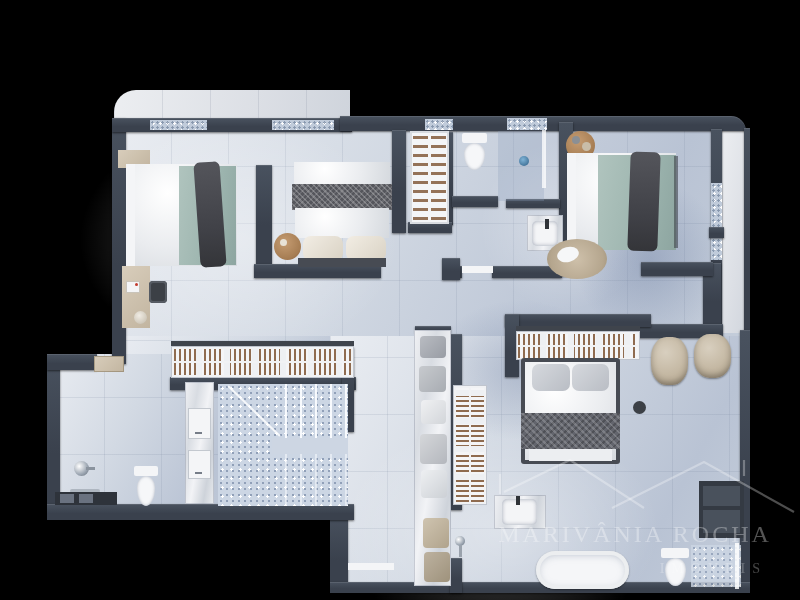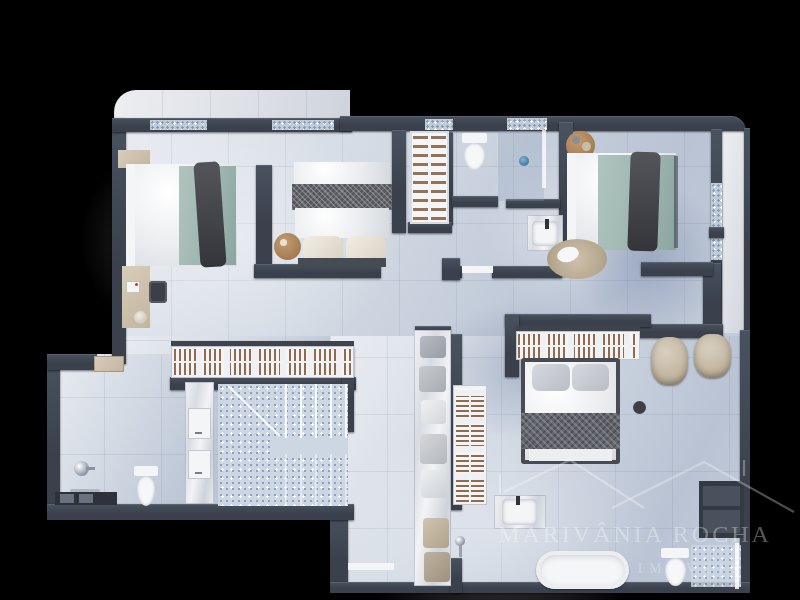--- a/index.html
+++ b/index.html
@@ -61,21 +61,21 @@
     background-image:repeating-linear-gradient(0deg, rgba(143,107,79,.95) 0 3px, transparent 3px 9px);}
   .treads{position:absolute;
     background-image:repeating-linear-gradient(90deg, transparent 0 13px, rgba(250,252,255,.95) 13px 15px);}
   .tub{position:absolute;background:#f5f6f8;border-radius:22px;
     box-shadow:inset 0 0 0 4px #eceef0, inset 0 2px 10px rgba(110,125,150,.6), 0 1px 2px rgba(0,0,0,.35);}
   .glow{position:absolute;background:radial-gradient(closest-side, rgba(255,255,255,.34), rgba(255,255,255,0));}
   .shadowb{position:absolute;background:radial-gradient(closest-side, rgba(88,108,148,.30), rgba(88,108,148,0));}
   .wm-brand{position:absolute;left:455px;top:521px;width:360px;text-align:center;
     font-family:"Liberation Serif",serif;font-size:24px;letter-spacing:3px;
     color:rgba(255,255,255,.33);white-space:nowrap;}
-  .wm-tag{position:absolute;left:525px;top:561px;width:220px;text-align:right;
+  .wm-tag{position:absolute;left:547px;top:561px;width:220px;text-align:right;
     font-family:"Liberation Serif",serif;font-size:14px;letter-spacing:7px;
     color:rgba(255,255,255,.27);}
 </style>
 </head>
 <body>
 
 <div class="stage">
 
   <div class="terrace" style="left:114px;top:90px;width:236px;height:32px;border-top-left-radius:22px"></div>
   <div class="floor" style="left:114px;top:118px;width:636px;height:220px;border-top-right-radius:30px"></div>

